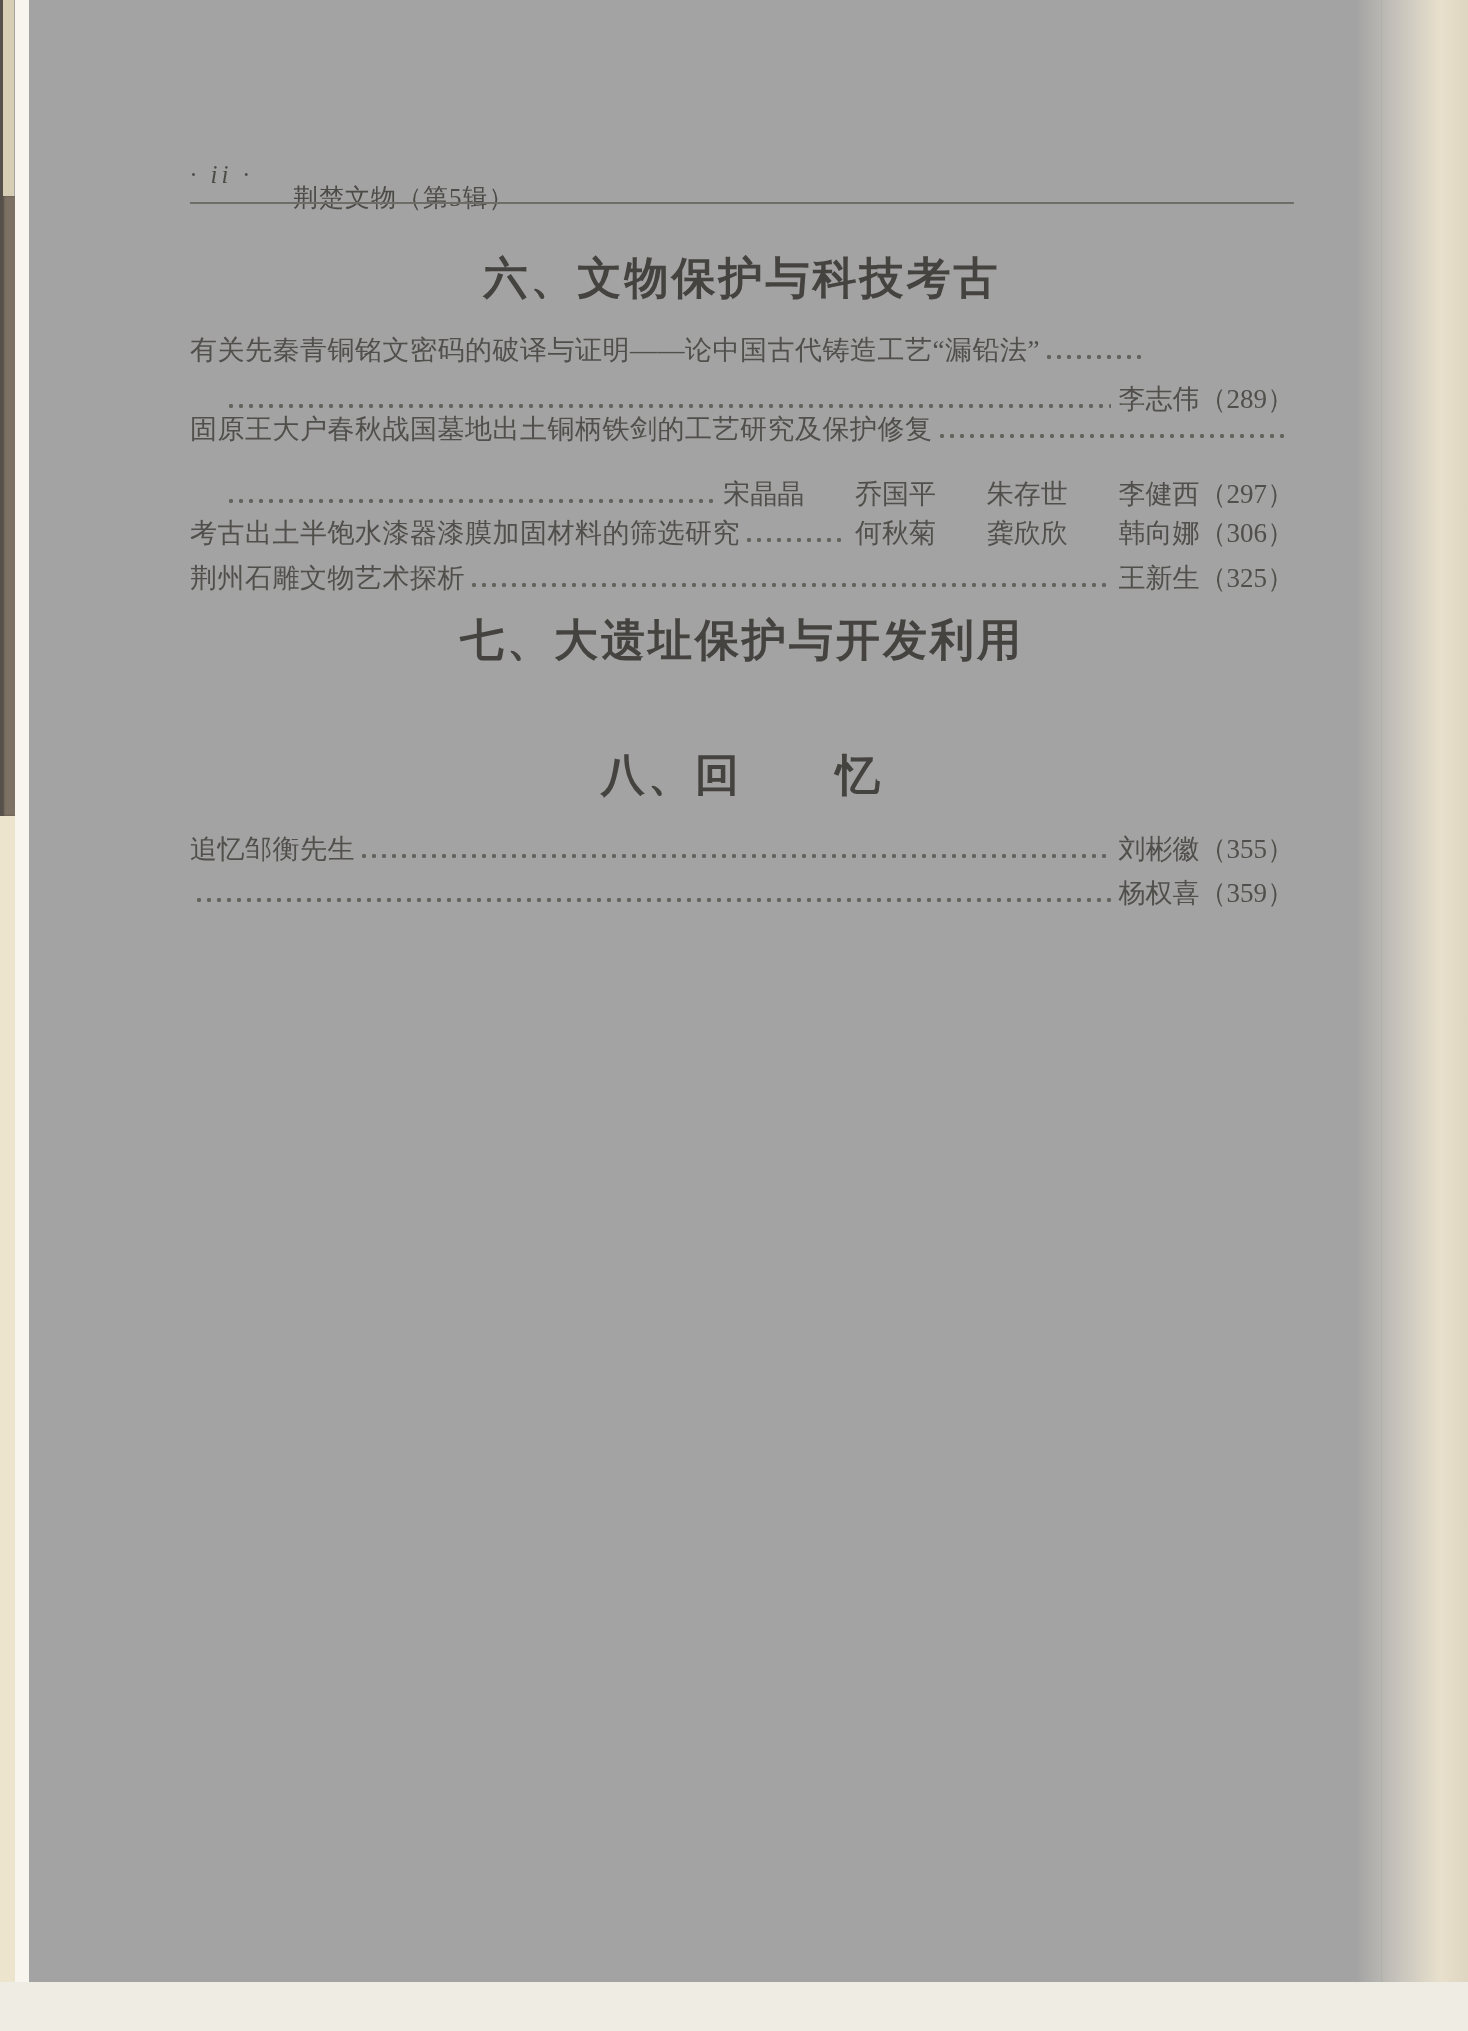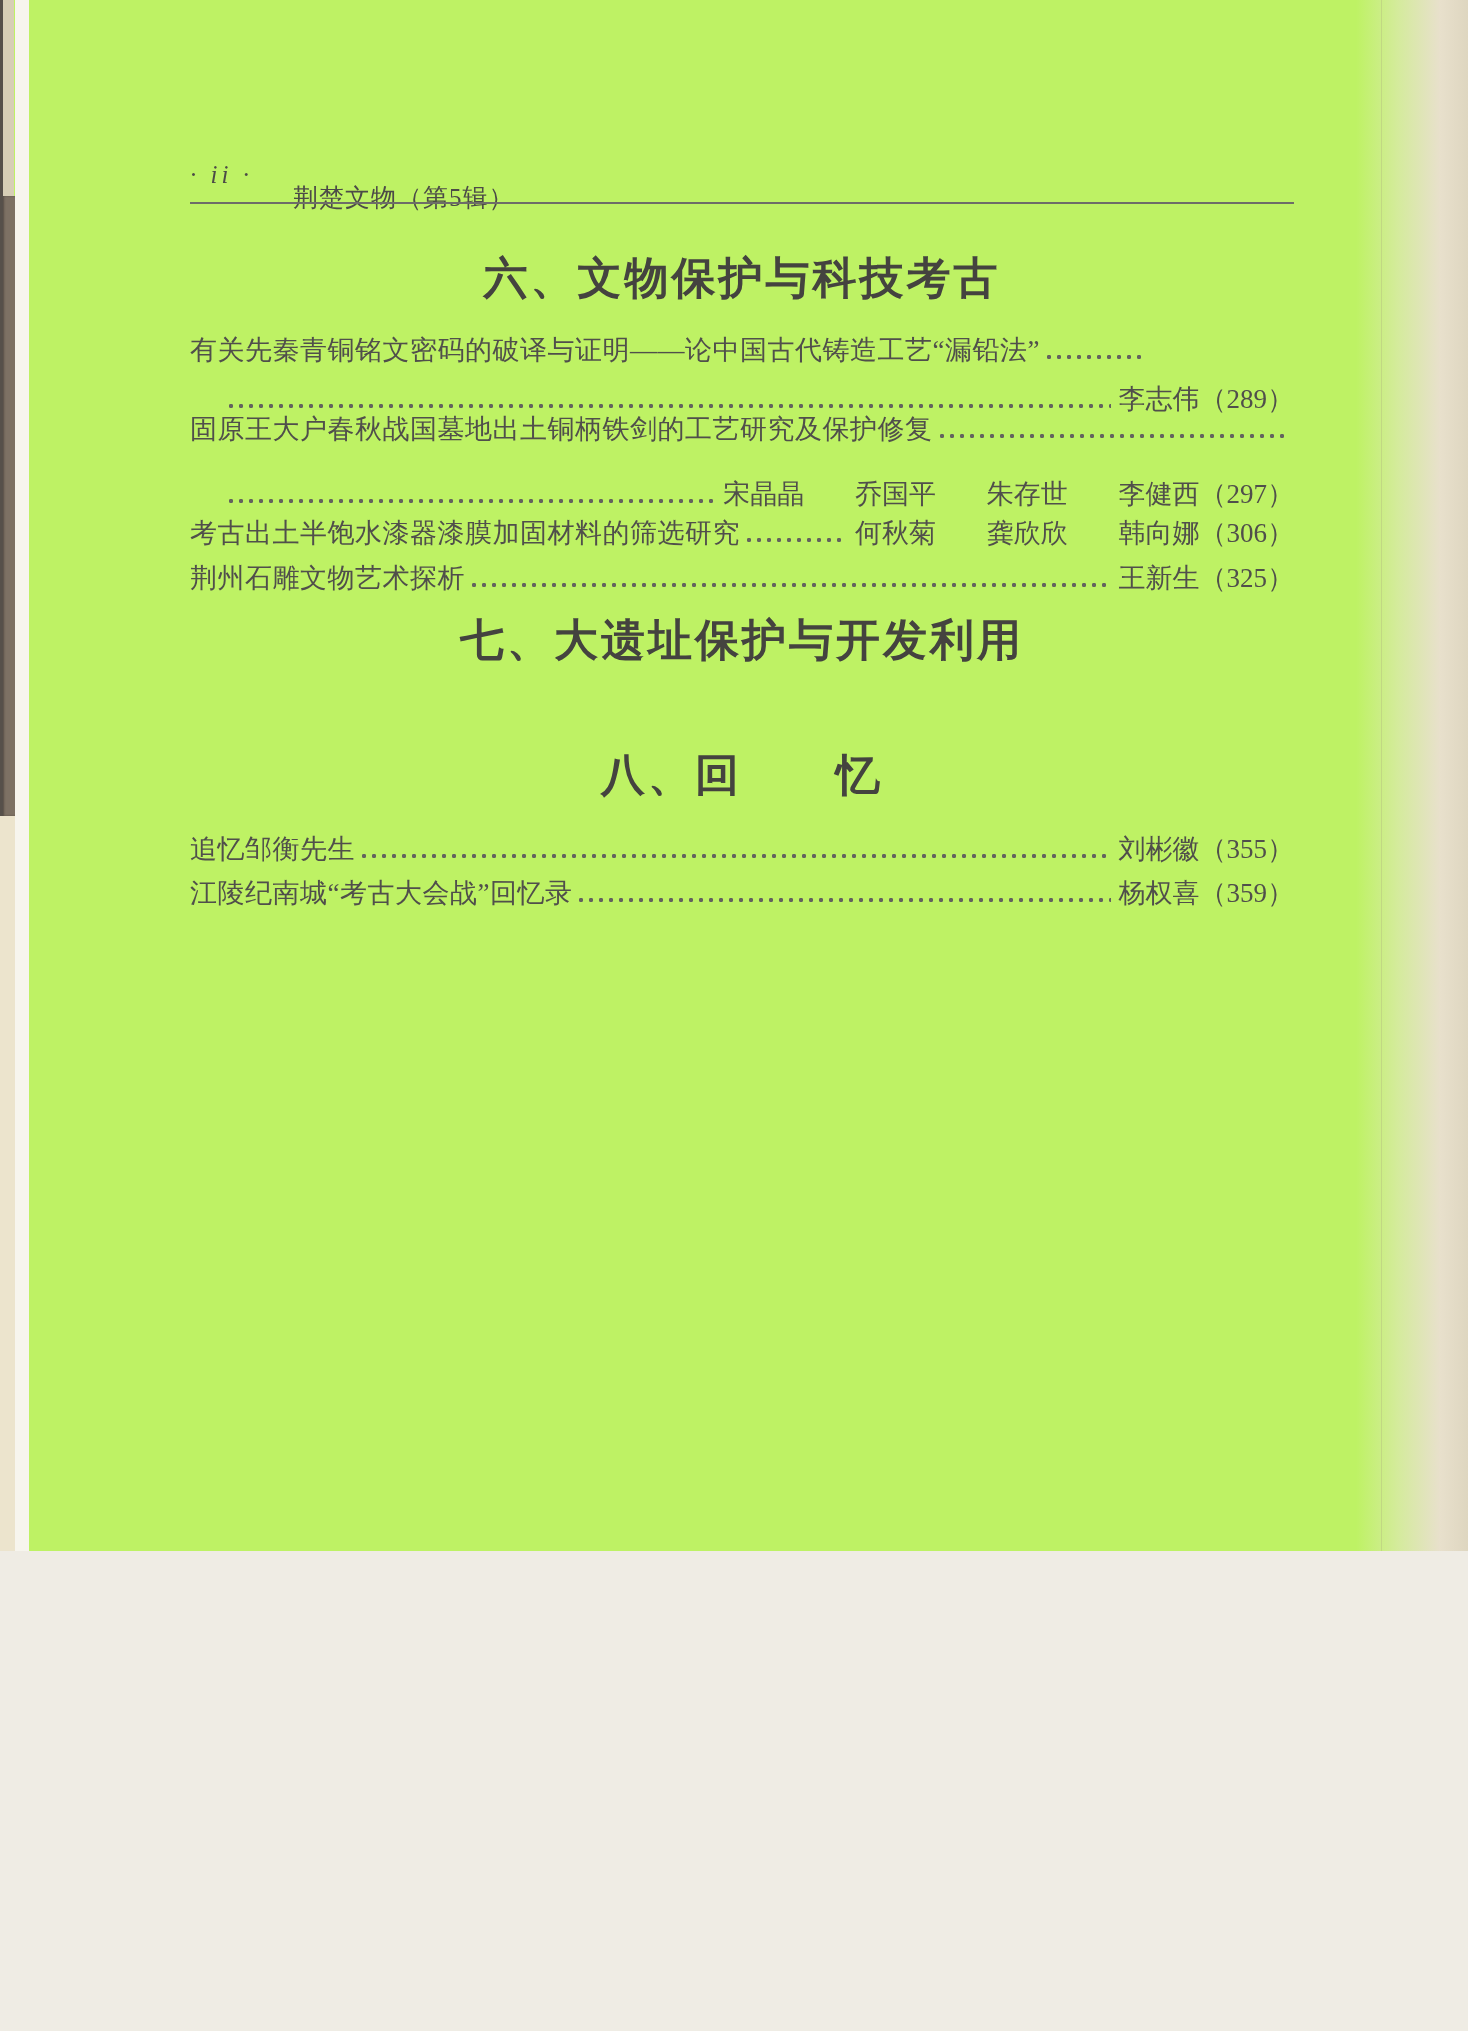--- a/index.html
+++ b/index.html
@@ -1,19 +1,19 @@
 <!DOCTYPE html>
 <html><head>
 <meta charset="utf-8">
 <style>
   html,body{margin:0;padding:0;background:#efece4;}
   .scan{
     position:relative;
-    width:1468px;height:1551px;
-    background:#bef264;
+    width:1468px;height:1982px;
+    background:#a3a3a3;
     overflow:hidden;
     font-family:"Liberation Serif", serif;
     color:#504f4b;
   }
   
   .edge-tan-top{position:absolute;left:2px;top:0;width:12px;height:196px;background:#d7ceb6;}
   .edge-dark-sliver{position:absolute;left:0;top:0;width:3px;height:818px;background:#56504a;}
   .edge-brown{position:absolute;left:2px;top:196px;width:13px;height:620px;background:#7d7164;box-shadow:inset 2px 0 2px rgba(40,35,30,.45);}
   .edge-tan-bottom{position:absolute;left:0;top:816px;width:15px;height:1215px;background:#ece4cd;}
   .edge-gap{position:absolute;left:15px;top:0;width:14px;height:100%;background:#f7f5ee;}
@@ -124,21 +124,20 @@
   <div class="col row" style="top:831px">
     <span class="title">追忆邹衡先生</span>
     <span class="leader leader-end"></span>
     <span class="authors">
       <span class="author">刘彬徽</span>
     </span>
     <span class="pageno">（355）</span>
   </div>
 
   <div class="col row" style="top:875px">
-    <span class="title">江陵纪南城“考古大会战”回忆录</span>
     <span class="leader leader-end"></span>
     <span class="authors">
       <span class="author">杨权喜</span>
     </span>
     <span class="pageno">（359）</span>
   </div>
 
 </div>
 
 </body></html>

